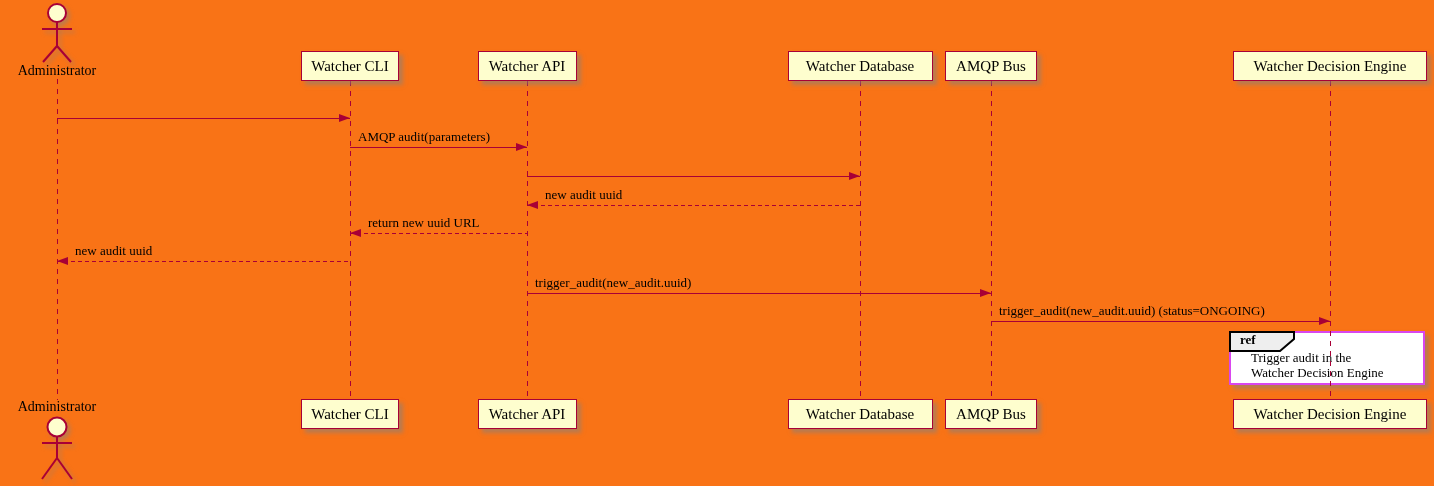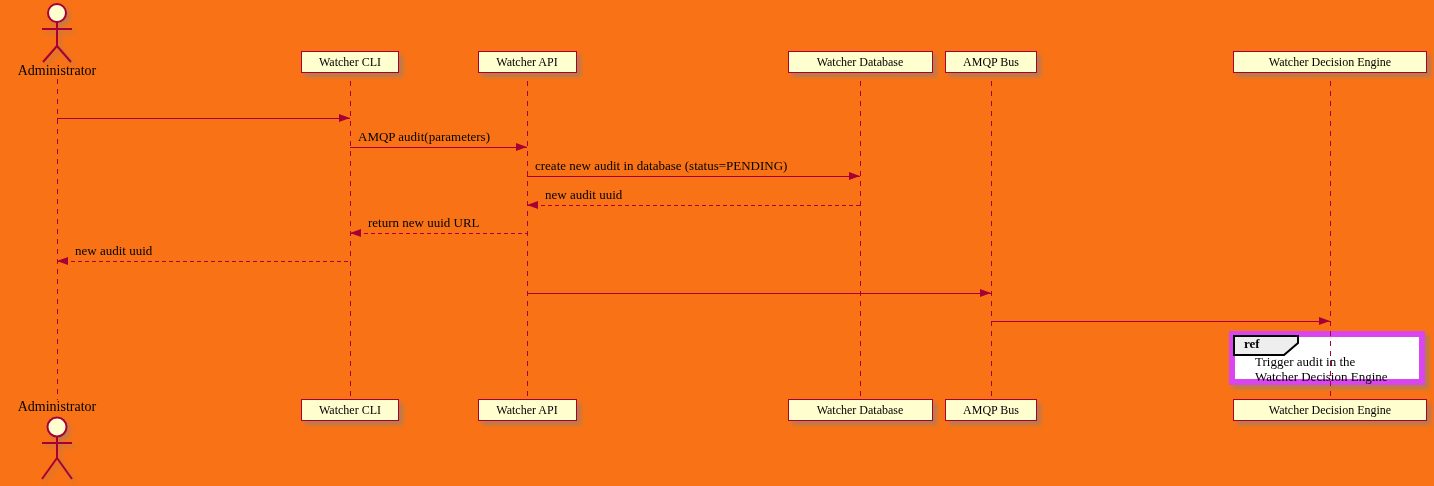--- a/index.html
+++ b/index.html
@@ -2,25 +2,25 @@
 <html><head>
 <meta charset="utf-8">
 <style>
   html, body { margin: 0; padding: 0; background: #ffffff; }
   #diagram {
     position: relative; width: 1434px; height: 486px;
     background: #f97316; font-family: Liberation Serif, serif;
     overflow: hidden;
   }
   .pbox {
-    position: absolute; height: 22px; box-sizing: border-box;
+    position: absolute; height: 30px; box-sizing: border-box;
     background: #FEFECE; border: 1.5px solid #A80036;
     box-shadow: 4px 4px 4px rgba(130,130,130,0.55);
     display: flex; align-items: center; justify-content: center;
-    font-size: 12px; color: #000; white-space: nowrap;
+    font-size: 15px; color: #000; white-space: nowrap;
   }
   .lifeline {
     position: absolute; width: 1px;
     background: repeating-linear-gradient(to bottom, #A80036 0 5px, rgba(0,0,0,0) 5px 10px);
   }
   .msg-label {
     position: absolute; font-size: 13px; color: #000; white-space: nowrap;
   }
   .msg-line { position: absolute; height: 1px; }
   .msg-line.solid { background: #A80036; }
@@ -37,21 +37,21 @@
     position: absolute; font-size: 14px; color: #000; text-align: center;
     left: 0; width: 114px;
   }
   #actor-label-top { top: 63px; }
   #actor-label-bottom { top: 399px; }
   #actor-fig-top { position: absolute; left: 37px; top: 2px; }
   #actor-fig-bottom { position: absolute; left: 37px; top: 414px; }
   .actor-svg { filter: drop-shadow(3px 3px 2px rgba(130,130,130,0.5)); }
   #ref-box {
     position: absolute; left: 1229px; top: 331px; width: 196px; height: 54px;
-    box-sizing: border-box; background: #ffffff; border: 6px solid #d946ef;
+    box-sizing: border-box; background: #ffffff; border: 2px solid #d946ef;
     box-shadow: 4px 4px 4px rgba(130,130,130,0.55);
   }
   #ref-header { position: absolute; left: -2px; top: -2px; width: 67px; height: 21px; }
   #ref-header svg { position: absolute; left: 0; top: 0; }
   #ref-keyword {
     position: absolute; left: 11px; top: 1px;
     font-size: 13px; font-weight: bold; color: #000;
   }
   #ref-text { position: absolute; left: 0; top: 17px; right: 0; }
   .ref-line { margin-left: 20px; font-size: 13px; color: #000; line-height: 15px; white-space: nowrap; }
@@ -108,27 +108,28 @@
     <div class="lifeline" style="left: 1330px; top: 81px; height: 318px;"></div>
     <div class="pbox" style="left: 1233px; top: 51px; width: 194px;">Watcher Decision Engine</div>
     <div class="pbox" style="left: 1233px; top: 399px; width: 194px;">Watcher Decision Engine</div>
     <div class="msg-line solid" style="left: 57px; top: 118px; width: 293px;"></div>
     <div class="arrow right" style="top: 114px; left: 339px;"></div>
     <div class="msg-line solid" style="left: 350px; top: 147px; width: 177px;"></div>
     <div class="arrow right" style="top: 143px; left: 516px;"></div>
     <div class="msg-label" style="left: 358px; top: 129px;">AMQP audit(parameters)</div>
     <div class="msg-line solid" style="left: 527px; top: 176px; width: 333px;"></div>
     <div class="arrow right" style="top: 172px; left: 849px;"></div>
-    <div class="msg-label" style="left: 535px; top: 158px;">create new audit in database (status=PENDING)</div>
     <div class="msg-line dashed" style="left: 527px; top: 205px; width: 333px;"></div>
     <div class="arrow left" style="top: 201px; left: 527px;"></div>
     <div class="msg-label" style="left: 545px; top: 187px;">new audit uuid</div>
     <div class="msg-line dashed" style="left: 350px; top: 233px; width: 177px;"></div>
     <div class="arrow left" style="top: 229px; left: 350px;"></div>
     <div class="msg-label" style="left: 368px; top: 215px;">return new uuid URL</div>
     <div class="msg-line dashed" style="left: 57px; top: 261px; width: 293px;"></div>
     <div class="arrow left" style="top: 257px; left: 57px;"></div>
     <div class="msg-label" style="left: 75px; top: 243px;">new audit uuid</div>
     <div class="msg-line solid" style="left: 527px; top: 293px; width: 464px;"></div>
     <div class="arrow right" style="top: 289px; left: 980px;"></div>
+    <div class="msg-label" style="left: 535px; top: 275px;">trigger_audit(new_audit.uuid)</div>
     <div class="msg-line solid" style="left: 991px; top: 321px; width: 339px;"></div>
     <div class="arrow right" style="top: 317px; left: 1319px;"></div>
+    <div class="msg-label" style="left: 999px; top: 303px;">trigger_audit(new_audit.uuid) (status=ONGOING)</div>
   </div>
 
 </body></html>

